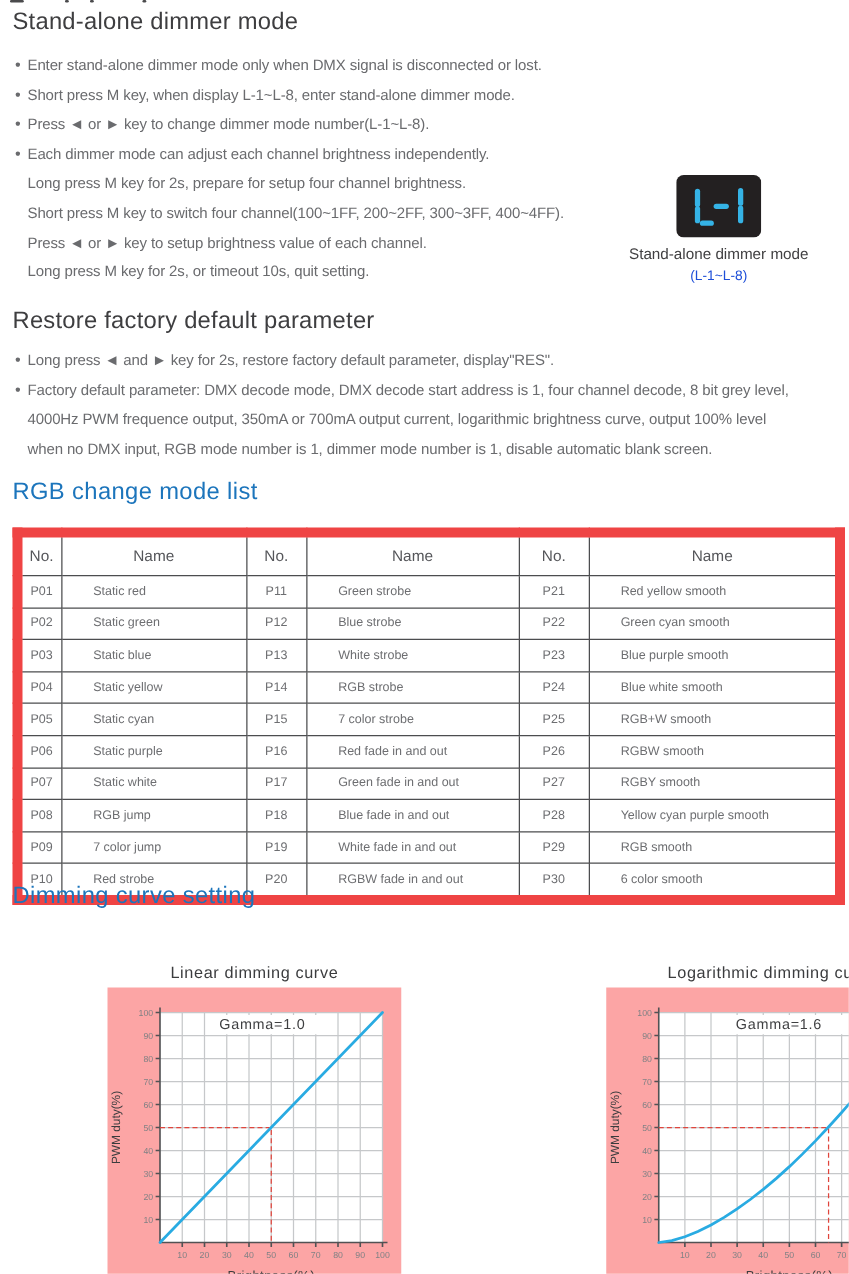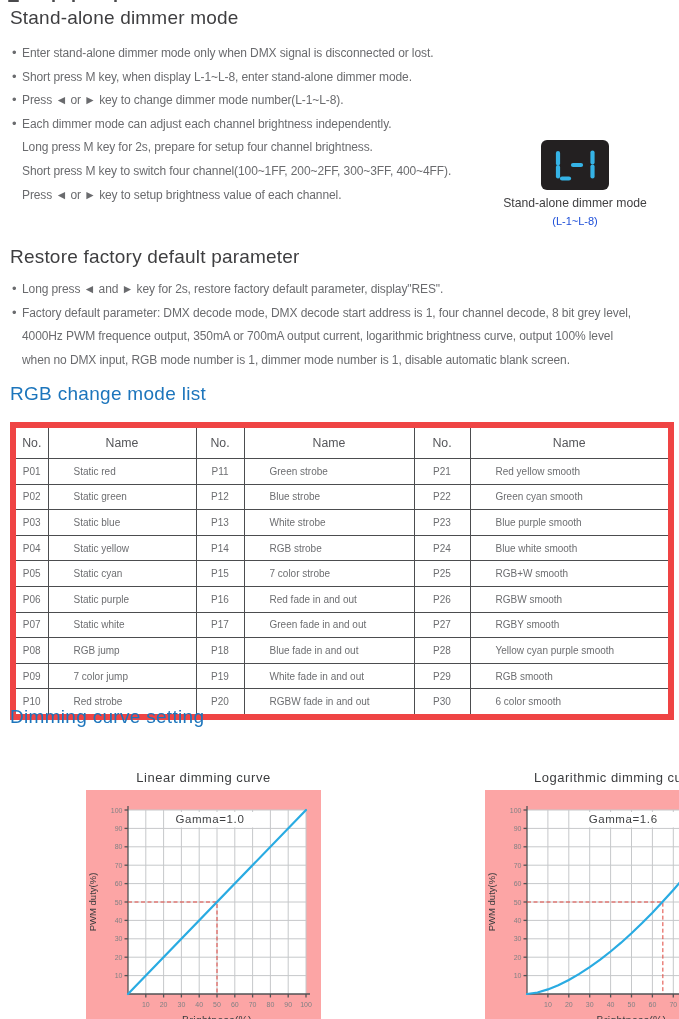--- a/index.html
+++ b/index.html
@@ -24,21 +24,21 @@
   .bullet{display:inline-block;width:10px;color:#6a6b6e;font-size:13px;}
   .btext{font-size:12px;color:#6a6b6e;letter-spacing:-.1px;}
   
   #display-module{position:absolute;left:489px;top:140px;width:172px;text-align:center;}
   #display-module svg{display:block;margin:0 auto;}
   .display-caption{margin-top:6px;font-size:12.2px;color:#414042;white-space:nowrap;}
   .display-range{margin-top:5px;font-size:11px;color:#1d4ed8;}
   
   #rgb-table{position:absolute;left:10px;top:422px;width:658px;border-collapse:collapse;table-layout:fixed;}
   #rgb-table,#rgb-table th,#rgb-table td{border:1px solid #4c4d4f;}
-  #rgb-table{border:6px solid #ef4444;}
+  #rgb-table{border:8px solid #ef4444;}
   #rgb-table th{height:28px;font-weight:400;font-size:12.3px;color:#55565a;}
   #rgb-table td{height:22.6px;font-size:10px;color:#6d6e71;}
   td.c-no{text-align:center;}
   td.c-name{text-align:left;padding-left:25px;}
   
   .figure{position:absolute;top:770px;padding-left:48px;}
   #fig-linear{left:38px;width:235px;}
   #fig-log{left:391px;width:266px;margin-left:46px;}
   .fig-title{text-align:center;font-size:13px;color:#3b3c3e;letter-spacing:.5px;margin-bottom:5px;white-space:nowrap;}
   .panel{background:#fca5a5;height:240px;}
@@ -72,20 +72,21 @@
     <div class="bline"><span class="bullet">•</span><span class="btext">Press ◄ or ► key to change dimmer mode number(L-1~L-8).</span></div>
 
     <div class="bline"><span class="bullet">•</span><span class="btext">Each dimmer mode can adjust each channel brightness independently.</span></div>
 
     <div class="bline"><span class="bullet"></span><span class="btext">Long press M key for 2s, prepare for setup four channel brightness.</span></div>
 
     <div class="bline"><span class="bullet"></span><span class="btext">Short press M key to switch four channel(100~1FF, 200~2FF, 300~3FF, 400~4FF).</span></div>
 
     <div class="bline"><span class="bullet"></span><span class="btext">Press ◄ or ► key to setup brightness value of each channel.</span></div>
 
+    <div class="bline"><span class="bullet"></span><span class="btext">Long press M key for 2s, or timeout 10s, quit setting.</span></div>
 
 </div>
 
 <div id="display-module">
   <svg width="68" height="50" viewBox="0 0 68 50" aria-label="L-1">
     <rect x="0" y="0" width="68" height="50" rx="6" fill="#232021"></rect>
     <g stroke="#35b3e6" stroke-width="4.2" stroke-linecap="round">
       <line x1="17" y1="13" x2="17" y2="23.5"></line>
       <line x1="17" y1="27" x2="17" y2="36.5"></line>
       <line x1="21" y1="38.5" x2="28" y2="38.5"></line>

